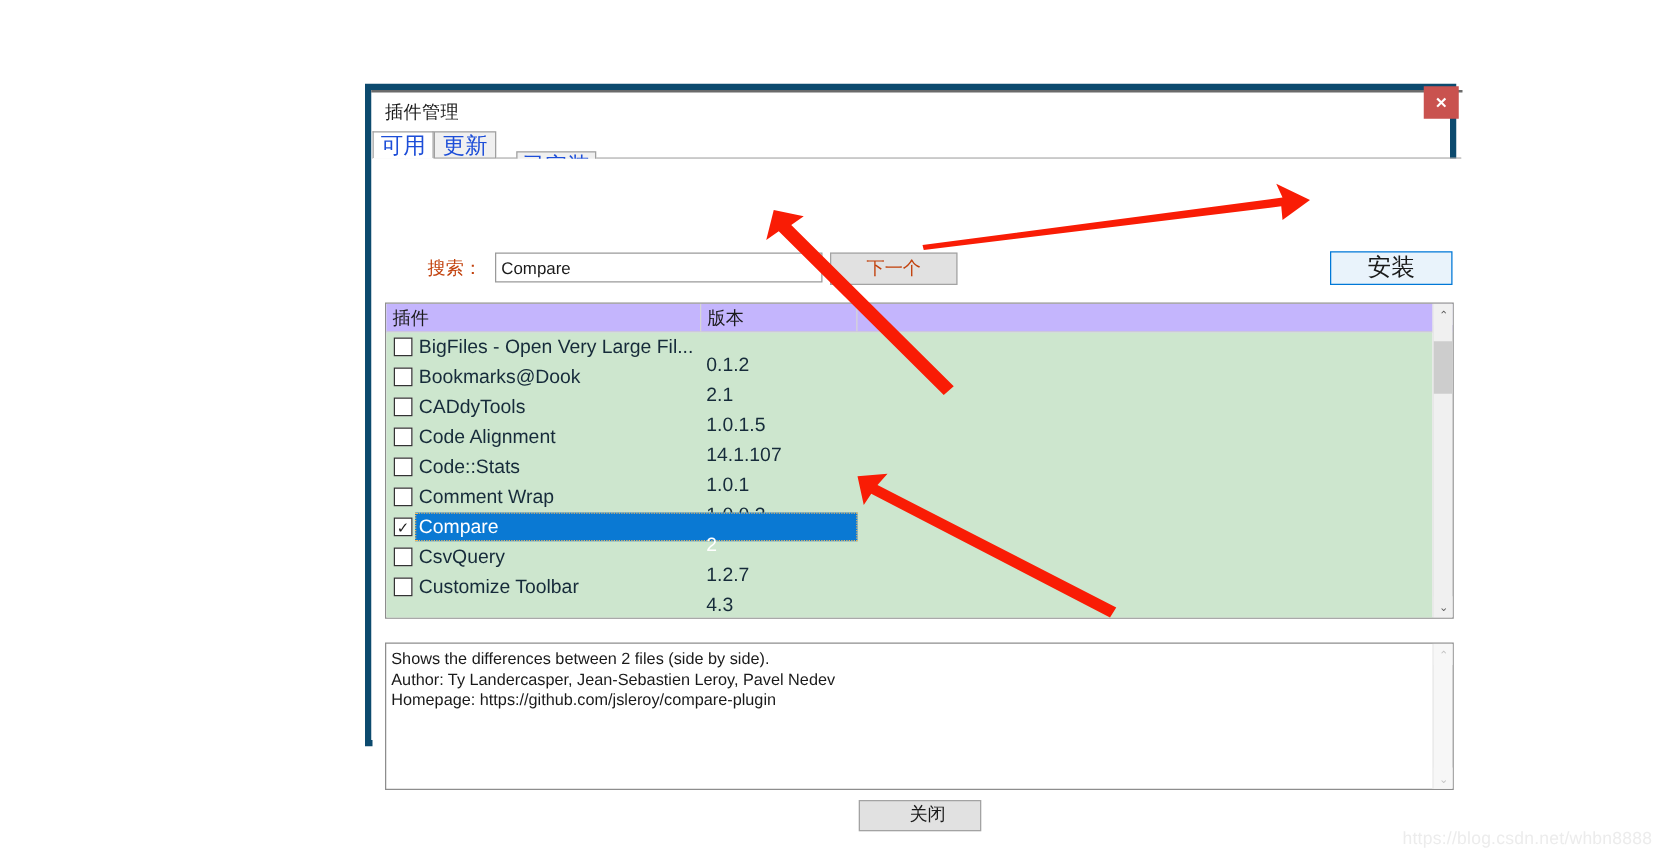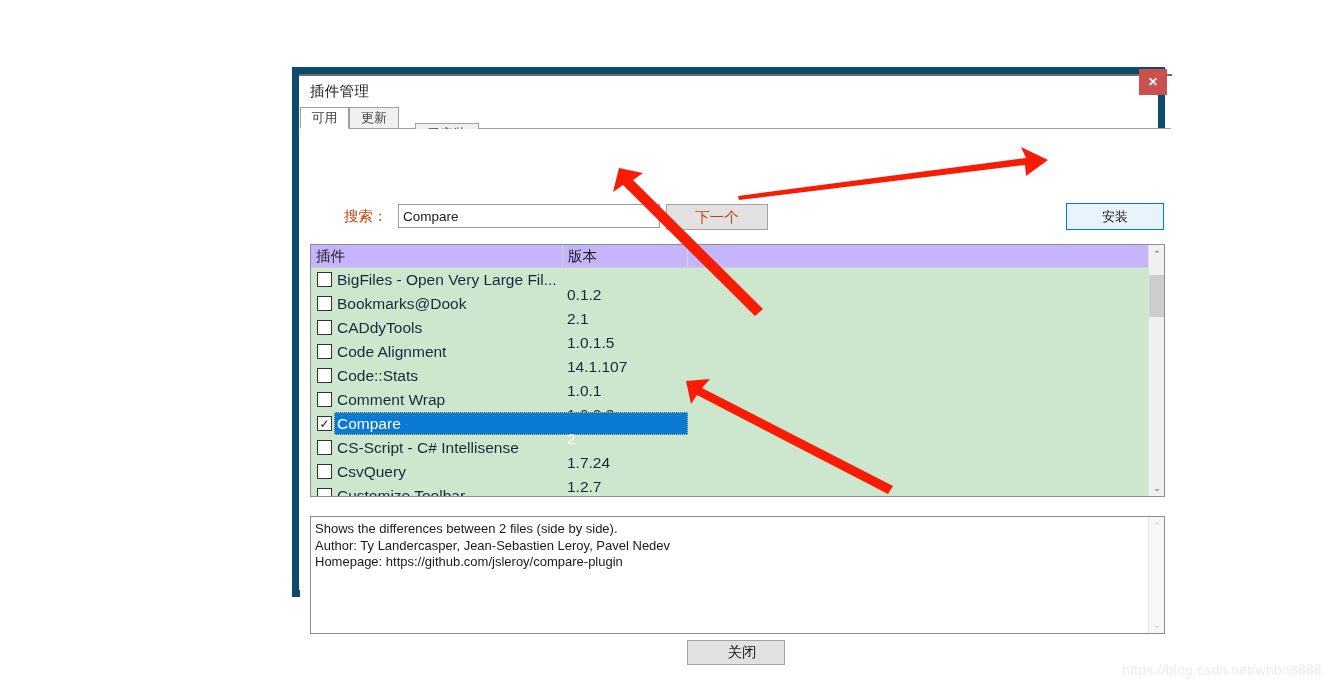--- a/index.html
+++ b/index.html
@@ -20,21 +20,21 @@
   }
 
   
   .dialog {
     position: absolute;
     left: 292px;
     top: 67px;
     width: 873px;
     height: 530px;
     background: #ffffff;
-    border: 7px solid #0c4a6e;
+    border: 5px solid #0c4a6e;
     box-sizing: border-box;
   }
   .dialog-topline {
     position: absolute;
     left: 0; top: 0;
     width: 873px;
     height: 2px;
     background: #6b6b6b;
   }
 
@@ -83,22 +83,22 @@
     background: #a0a0a0;
   }
   .tab {
     position: absolute;
     top: 0;
     height: 22px;
     box-sizing: border-box;
     background: #f0f0f0;
     border: 1px solid #a0a0a0;
     border-bottom: 1px solid #a0a0a0;
-    font-size: 13px;
-    color: #404040;
+    font-size: 18px;
+    color: #1d4ed8;
     display: flex;
     align-items: center;
     justify-content: center;
     cursor: pointer;
     padding: 0 7px;
     white-space: nowrap;
   }
   .tab.active {
     background: #ffffff;
     border-bottom: 1px solid #ffffff;
@@ -158,21 +158,21 @@
   .btn-install {
     position: absolute;
     left: 766px;
     top: 74px;
     width: 98px;
     height: 27px;
     box-sizing: border-box;
     background: #e9f3fb;
     border: 1px solid #0078d7;
     font-family: "Liberation Sans", sans-serif;
-    font-size: 13px;
+    font-size: 19px;
     color: #1a1a1a;
     cursor: pointer;
     line-height: 1;
   }
 
   
   .listview {
     position: absolute;
     left: 10px;
     top: 115px;
@@ -444,25 +444,20 @@
             <div class="lv-row">
               <div class="cb"></div>
               <div class="nm">Comment Wrap</div>
               <div class="vr">1.0.0.3</div>
             </div>
             <div class="lv-row selected">
               <div class="sel-bg"></div>
               <div class="cb">✓</div>
               <div class="nm">Compare</div>
               <div class="vr">2</div>
-            </div>
-            <div class="lv-row">
-              <div class="cb"></div>
-              <div class="nm">CS-Script - C# Intellisense</div>
-              <div class="vr">1.7.24</div>
             </div>
             <div class="lv-row">
               <div class="cb"></div>
               <div class="nm">CsvQuery</div>
               <div class="vr">1.2.7</div>
             </div>
             <div class="lv-row">
               <div class="cb"></div>
               <div class="nm">Customize Toolbar</div>
               <div class="vr">4.3</div>

